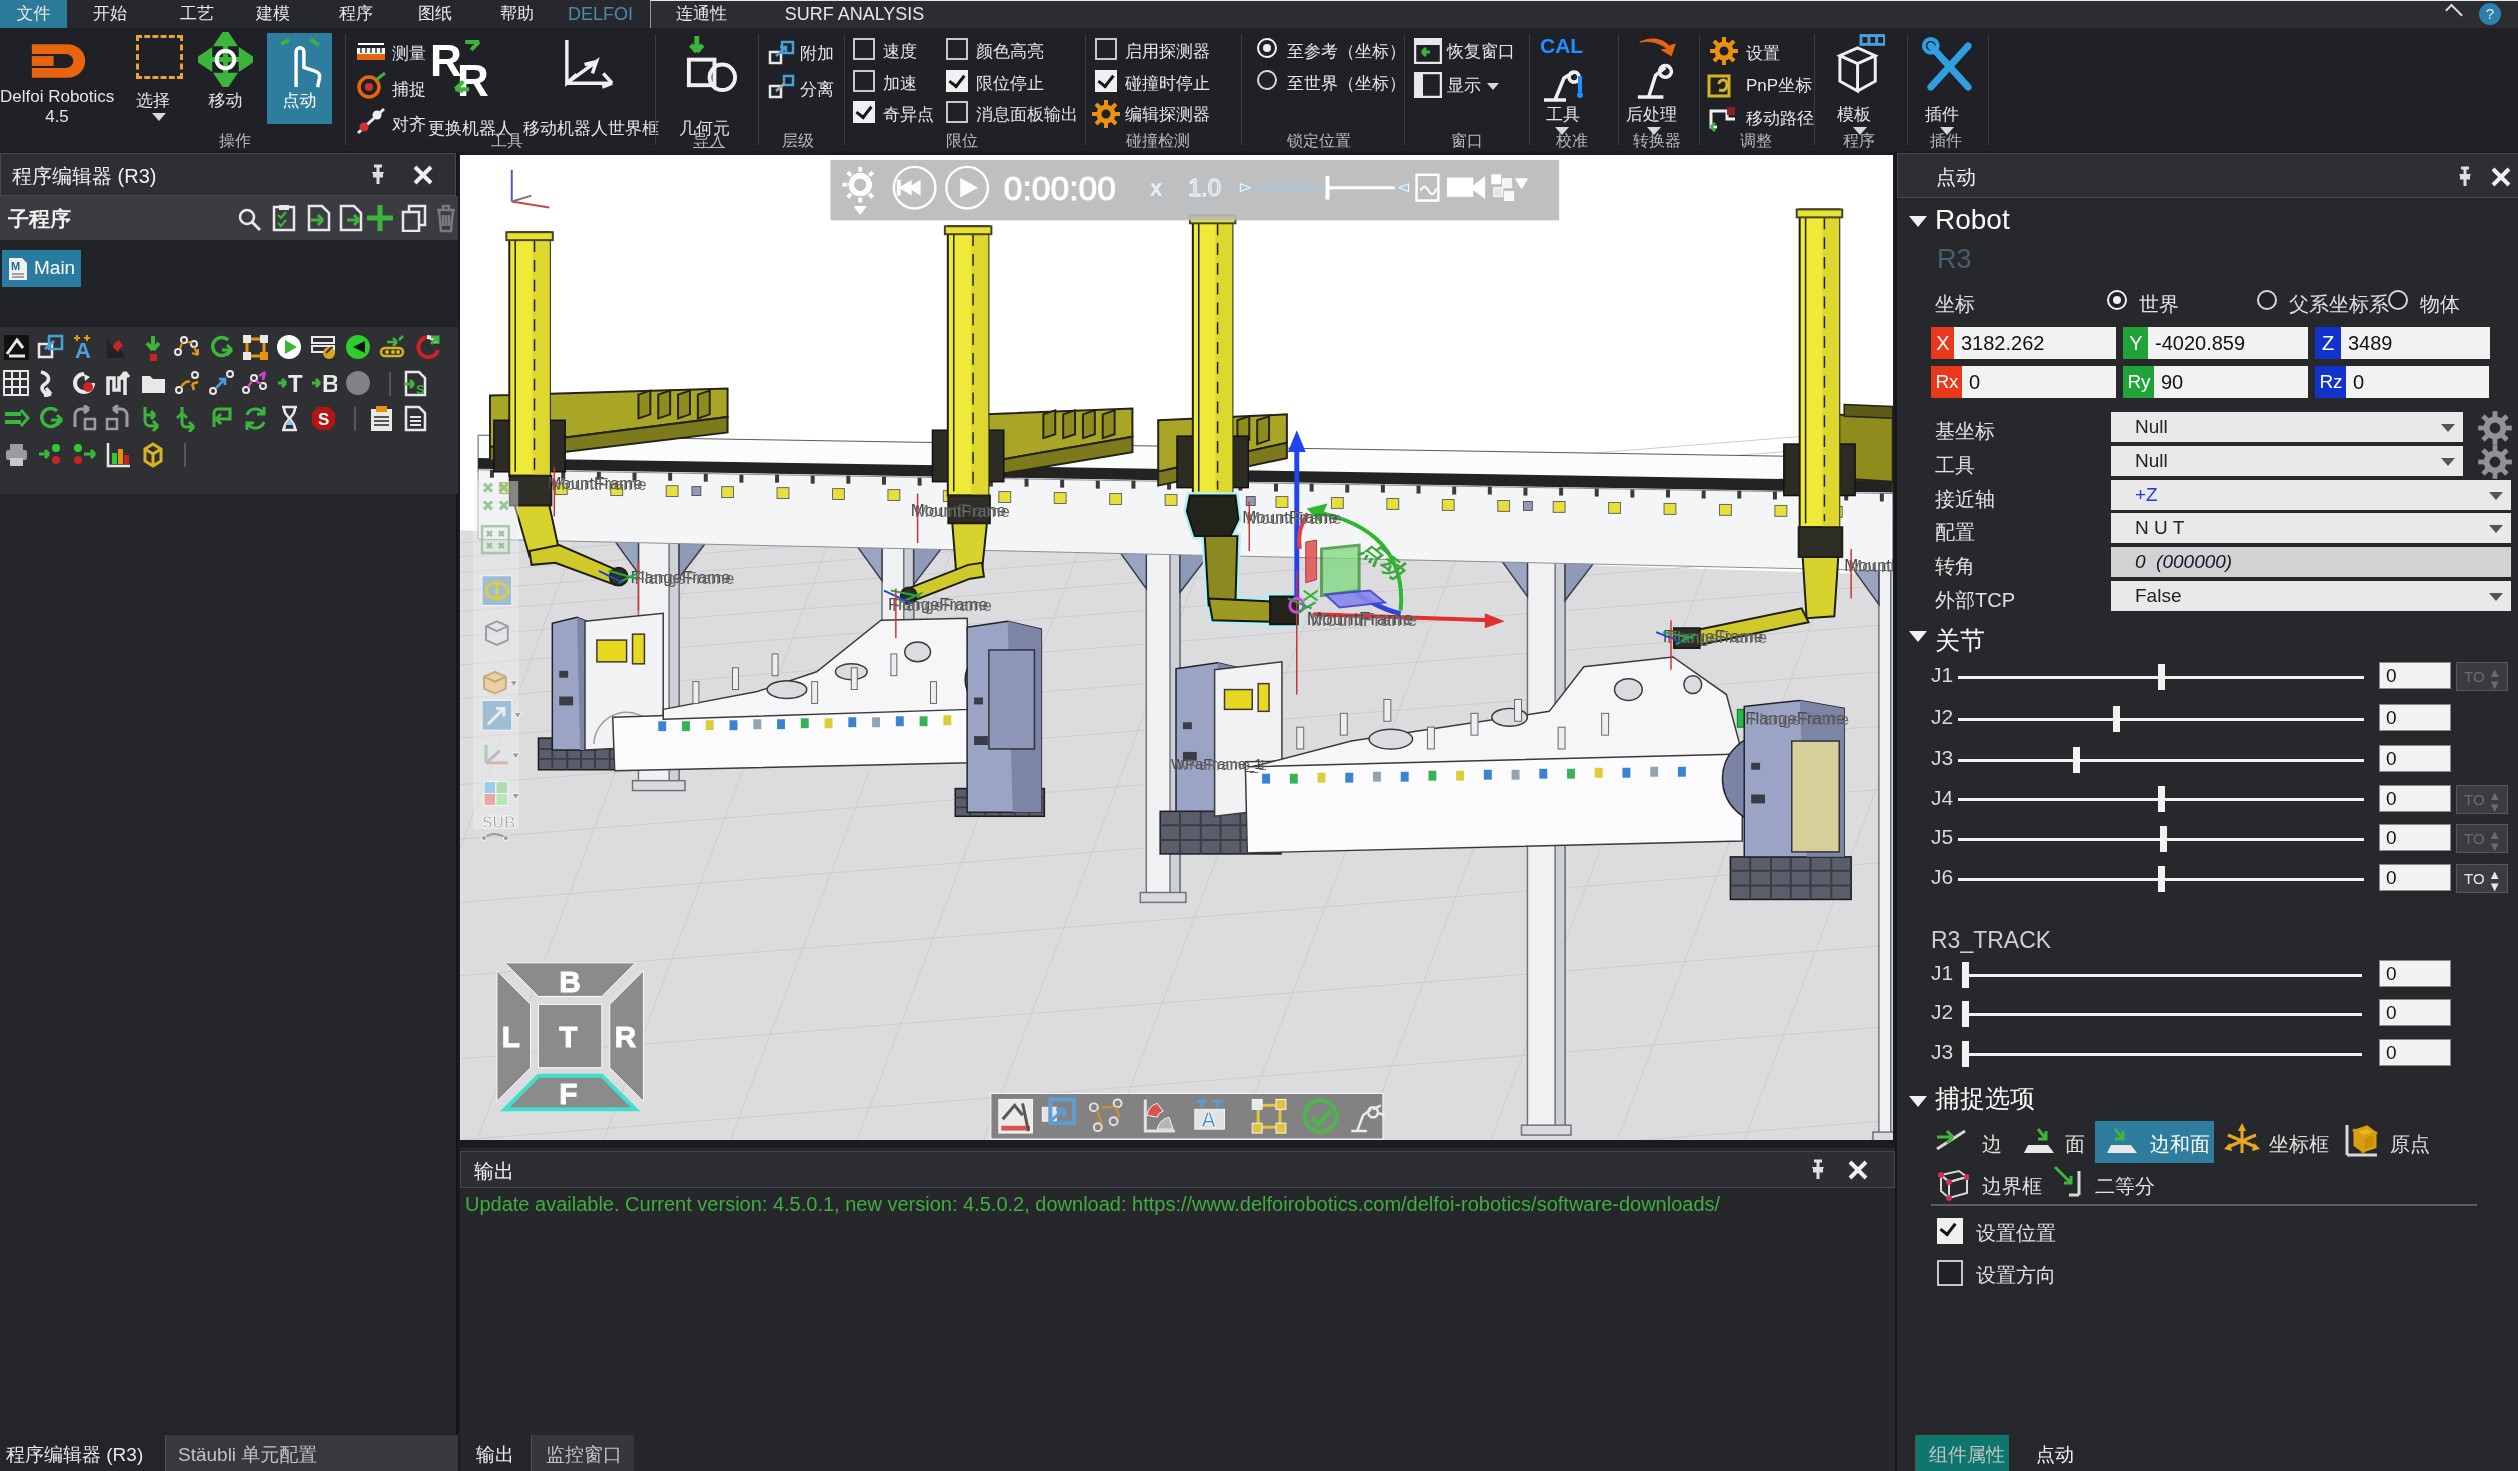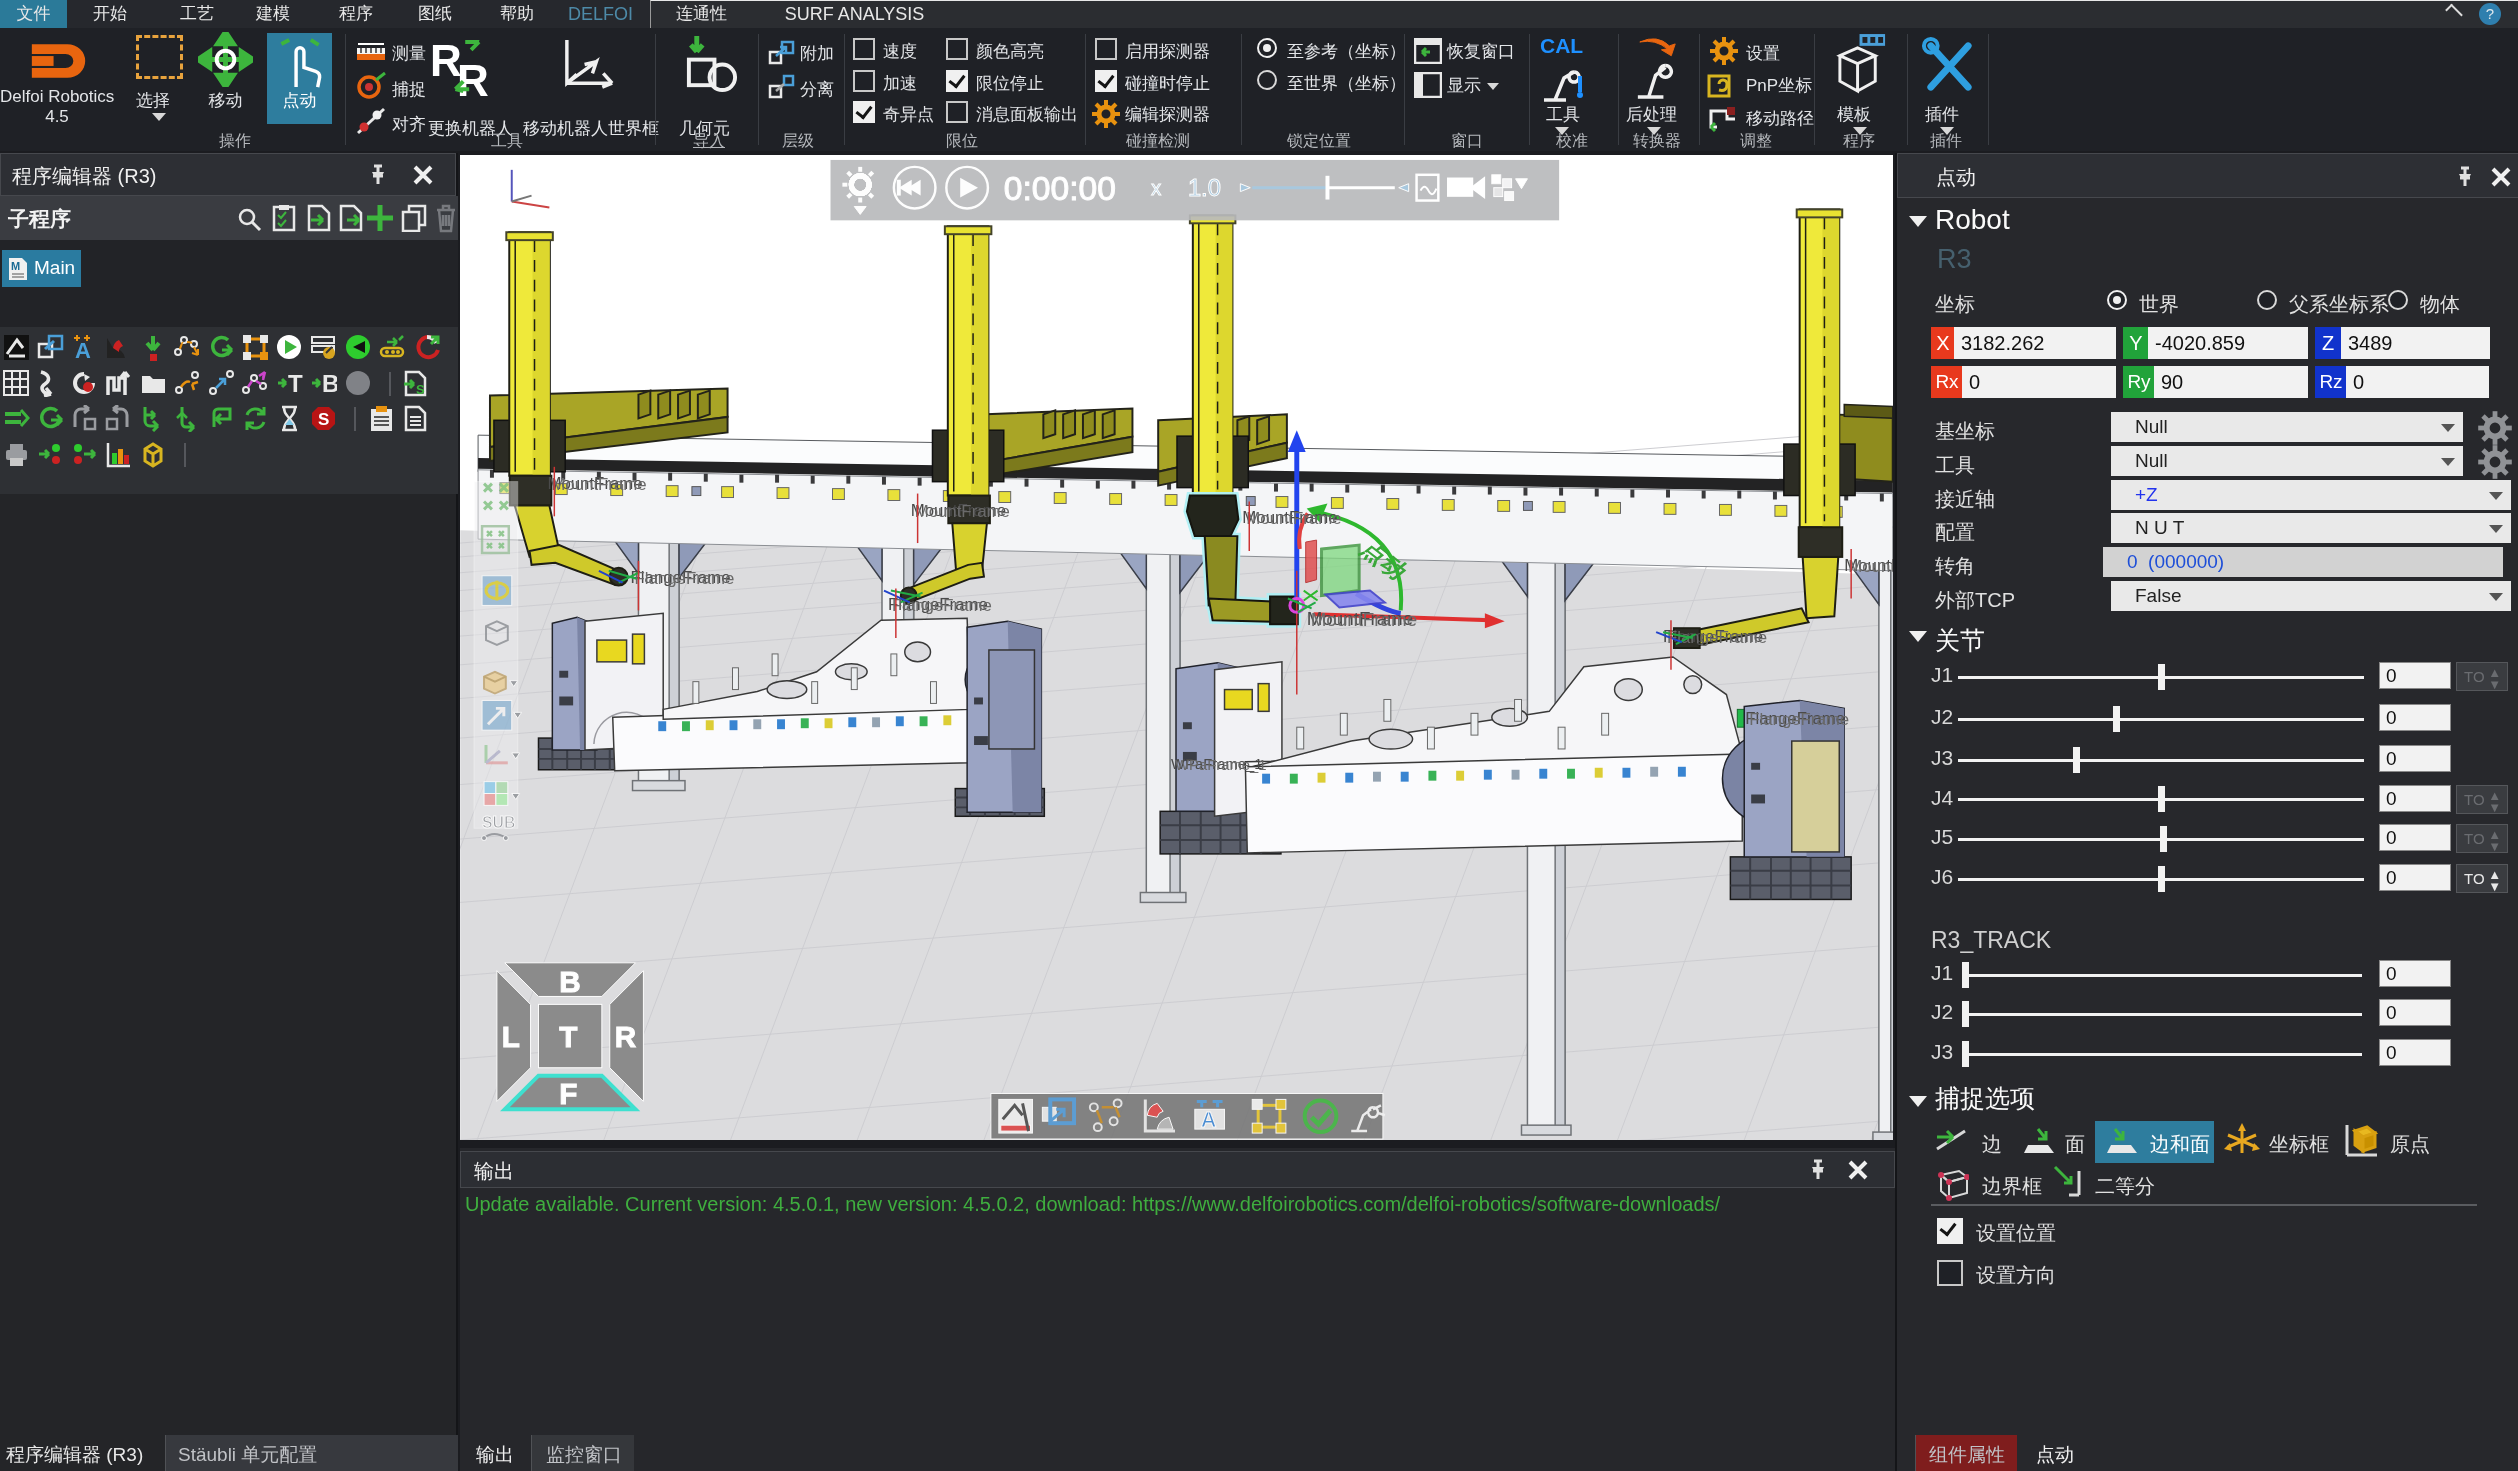--- a/index.html
+++ b/index.html
@@ -1186,21 +1186,21 @@
         <line x1="25" y1="5" x2="21" y2="9"></line>
         <line x1="5" y1="25" x2="9" y2="21"></line>
         <line x1="25" y1="25" x2="21" y2="21"></line>
       </g>
     </svg>
 <span class="abs" style="left:38px;top:333px;color:#e0e0e0;font-size:20px;">接近轴</span>
 <div class="ddrow" style="left:214px;top:327px;width:400px;color:#2233ee;">+Z<div class="ddarrow"></div></div>
 <span class="abs" style="left:38px;top:366px;color:#e0e0e0;font-size:20px;">配置</span>
 <div class="ddrow" style="left:214px;top:360px;width:400px;">N U T<div class="ddarrow"></div></div>
 <span class="abs" style="left:38px;top:400px;color:#e0e0e0;font-size:20px;">转角</span>
-<div class="ddrow" style="left:206px;top:394px;width:400px;background:#d2d2d2;color:#1d4ed8;">0&nbsp;&nbsp;(000000)</div>
+<div class="ddrow" style="left:214px;top:394px;width:400px;background:#d2d2d2;color:#0f172a;font-style:italic;">0&nbsp;&nbsp;(000000)</div>
 <span class="abs" style="left:38px;top:434px;color:#e0e0e0;font-size:20px;">外部TCP</span>
 <div class="ddrow" style="left:214px;top:428px;width:400px;">False<div class="ddarrow"></div></div>
 <div class="abs" style="left:12px;top:478px;width:0;height:0;border-left:9px solid transparent;border-right:9px solid transparent;border-top:11px solid #f0f0f0;"></div>
 <span class="abs" style="left:38px;top:471px;color:#fafafa;font-size:25px;">关节</span>
 <div id="joints">
       <span class="jlbl" style="left:34px;top:510px;">J1</span>
       <div class="slider-track" style="left:61px;top:523px;width:406px;">
         <div class="slider-thumb" style="left:200px;"></div>
       </div>
       <div class="valbox" style="left:482px;top:509px;">0</div>
@@ -1310,19 +1310,19 @@
       <path d="M2 2 l16 16 m0 -7 v7 h-7" stroke="#3db53d" stroke-width="3" fill="none"></path>
       <path d="M26 6 v24 M16 30 h10" stroke="#d8d8d8" stroke-width="3" fill="none"></path>
     </svg>
 <span class="abs" style="left:198px;top:1020px;color:#e0e0e0;font-size:20px;">二等分</span>
 <div class="abs" style="left:34px;top:1051px;width:546px;height:2px;background:#5a5c60;"></div>
 <div class="abs checked" style="left:40px;top:1065px;width:26px;height:26px;line-height:26px;font-size:22px;"></div>
 <span class="abs" style="left:79px;top:1067px;color:#e0e0e0;font-size:20px;">设置位置</span>
 <div class="abs check" style="left:40px;top:1107px;width:26px;height:26px;"></div>
 <span class="abs" style="left:79px;top:1109px;color:#e0e0e0;font-size:20px;">设置方向</span>
 <div class="abs" style="left:0;top:1282px;width:624px;height:36px;background:#27282c;">
-<div class="abs" style="left:18px;top:0;width:102px;height:36px;background:#7f1d1d;border-left:1px solid #505256;">
+<div class="abs" style="left:18px;top:0;width:94px;height:36px;background:#0f766e;border-left:1px solid #505256;">
 <span style="position:absolute;left:13px;top:7px;color:#c0c2c6;font-size:19px;">组件属性</span>
       </div>
 <span style="position:absolute;left:139px;top:7px;color:#f0f0f0;font-size:19px;">点动</span>
 </div>
 </div>
 
 
 </body></html>

